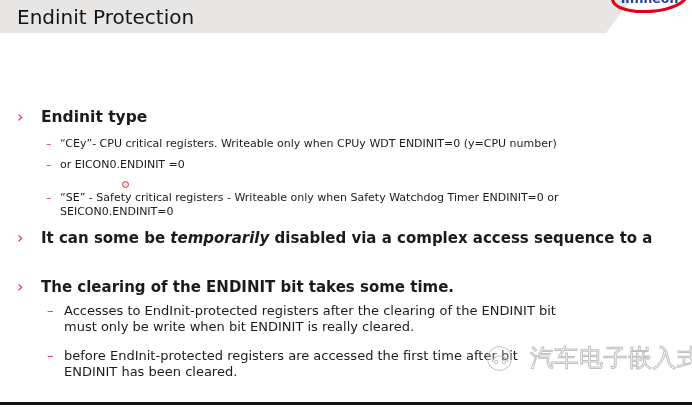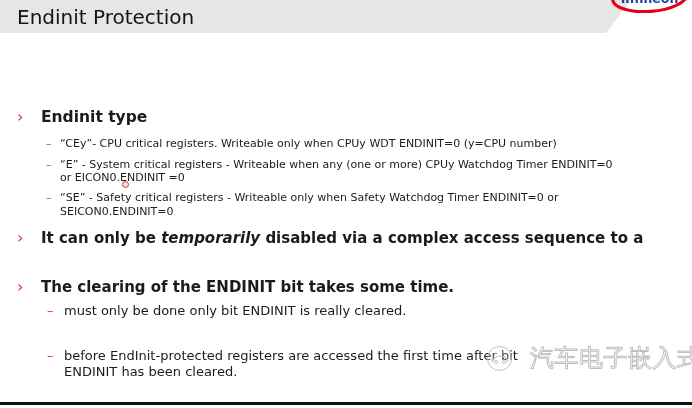--- a/index.html
+++ b/index.html
@@ -77,51 +77,51 @@
   <div class="l2s" style="top:137px">
     <span class="dash">–</span>
     <span class="sublines">
       <div>“CEy”- CPU critical registers. Writeable only when CPUy WDT ENDINIT=0 (y=CPU number)</div>
     </span>
   </div>
 
   <div class="l2s" style="top:157.5px">
     <span class="dash">–</span>
     <span class="sublines">
-      <div>“E” - System critical registers - Writeable when any (one or more) CPUy Watchdog Timer ENDINIT=0</div>
       <div>or EICON0.ENDINIT =0</div>
     </span>
   </div>
 
   <div class="red-dot"></div>
 
   <div class="l2s" style="top:191px">
     <span class="dash">–</span>
     <span class="sublines">
       <div>“SE” - Safety critical registers - Writeable only when Safety Watchdog Timer ENDINIT=0 or</div>
       <div>SEICON0.ENDINIT=0</div>
     </span>
   </div>
 
   <div class="l1" style="top:228px">
     <span class="chev">›</span>
     <span class="l1text">
-      <span>It can only be </span><span class="italic">temporarily</span><span> disabled via a complex access sequence to a</span>
+      <span>It can some be </span><span class="italic">temporarily</span><span> disabled via a complex access sequence to a</span>
     </span>
   </div>
 
   <div class="l1" style="top:277px">
     <span class="chev">›</span>
     <span class="l1text">The clearing of the ENDINIT bit takes some time.</span>
   </div>
 
   <div class="l2b" style="top:303px">
     <span class="dash">–</span>
     <span class="sublines">
-      <div>must only be done only bit ENDINIT is really cleared.</div>
+      <div>Accesses to EndInit-protected registers after the clearing of the ENDINIT bit</div>
+      <div>must only be write when bit ENDINIT is really cleared.</div>
     </span>
   </div>
 
   <div class="l2b" style="top:348px">
     <span class="dash">–</span>
     <span class="sublines">
       <div>before EndInit-protected registers are accessed the first time after bit</div>
       <div>ENDINIT has been cleared.</div>
     </span>
   </div>

